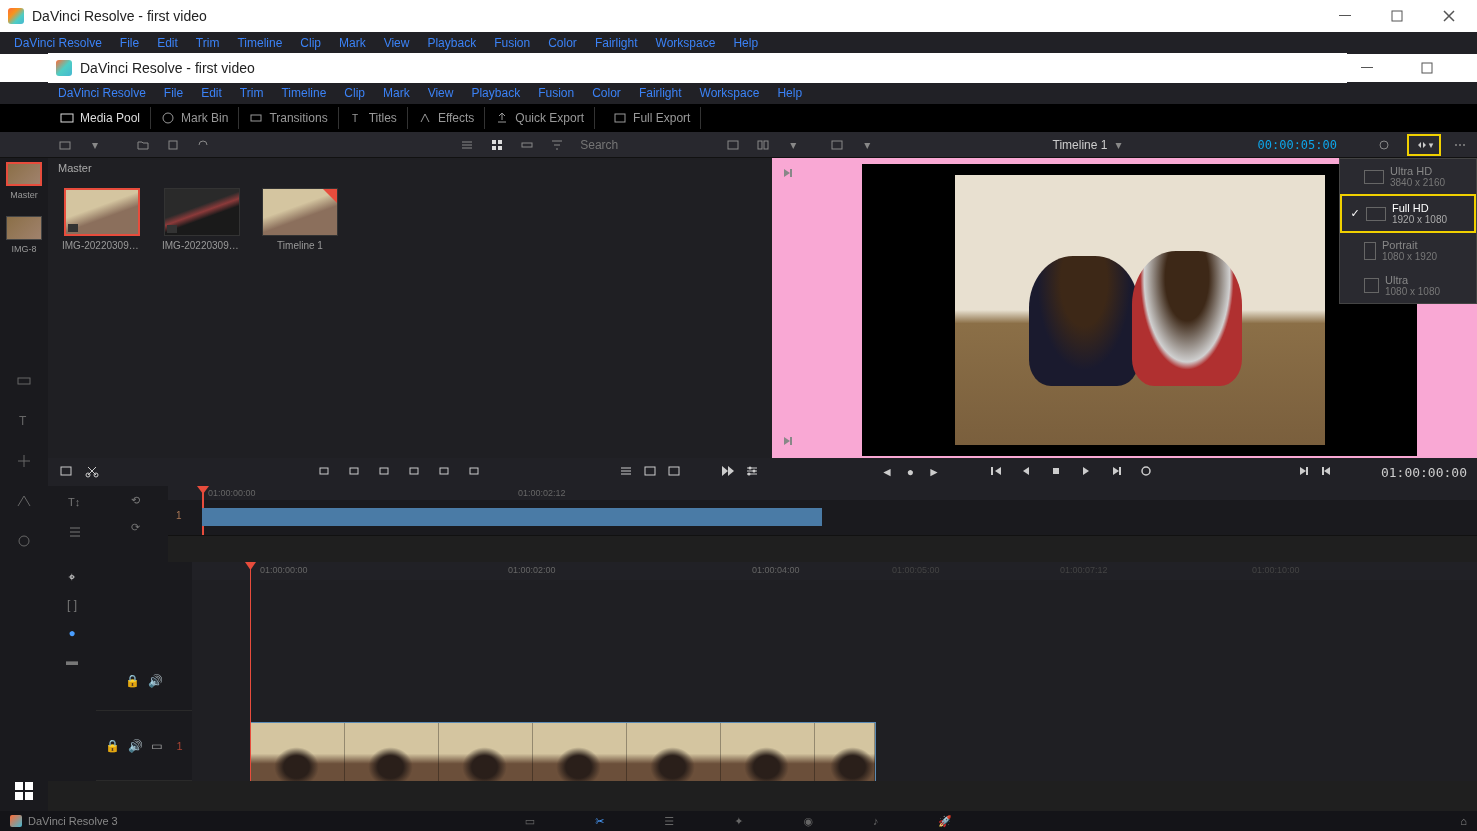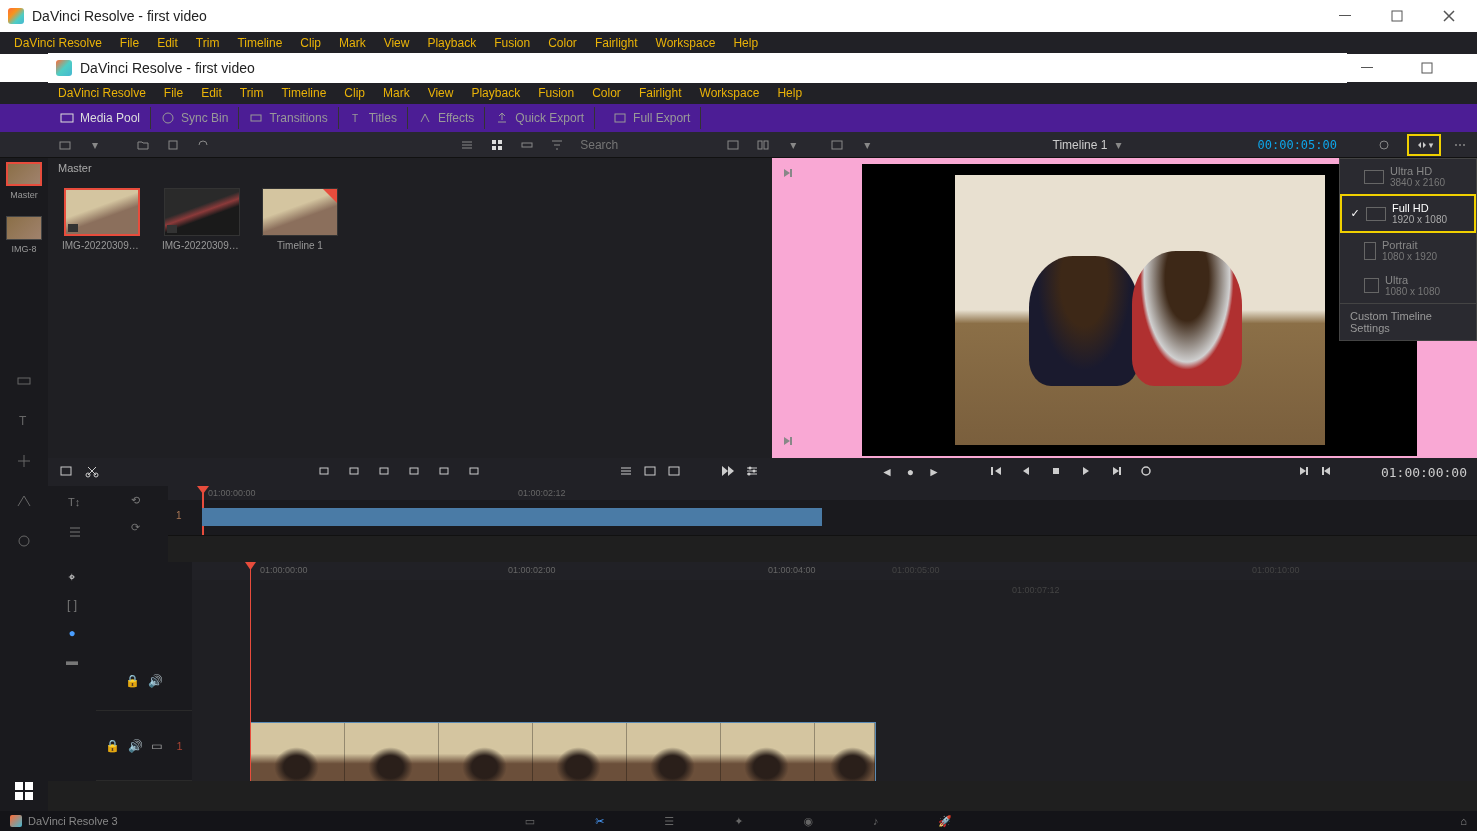--- a/index.html
+++ b/index.html
@@ -7,34 +7,34 @@
 
 
 .titlebar { background: #fff; color: #333; height: 32px; display: flex; align-items: center; padding: 0 8px; }
 .titlebar .icon { width: 16px; height: 16px; background: linear-gradient(135deg, #ff6b35, #f7931e, #4ecdc4, #45b7d1); border-radius: 3px; margin-right: 8px; }
 .titlebar .title { flex: 1; font-size: 14px; color: #222; }
 .win-controls { display: flex; gap: 12px; align-items: center; }
 .win-btn { width: 40px; height: 28px; display: flex; align-items: center; justify-content: center; cursor: pointer; color: #555; }
 .win-btn svg { width: 12px; height: 12px; }
 
 
-.menubar { background: #212126; height: 22px; display: flex; align-items: center; padding: 0 6px; gap: 2px; font-size: 12px; color: #eab308; }
+.menubar { background: #212126; height: 22px; display: flex; align-items: center; padding: 0 6px; gap: 2px; font-size: 12px; color: #3b82f6; }
 .menubar span { padding: 3px 8px; cursor: pointer; }
 
 
 .white-strip { background: #fff; height: 28px; width: 100%; display: flex; align-items: center; justify-content: flex-end; padding-right: 30px; }
 .white-strip .win-controls { display: flex; gap: 20px; }
 
 
 .inner-titlebar { background: #fff; height: 30px; display: flex; align-items: center; padding: 0 8px; margin-left: 48px;}
 .inner-titlebar .icon { width: 16px; height: 16px; background: linear-gradient(135deg, #ff6b35, #4ecdc4, #45b7d1); border-radius: 3px; margin-right: 8px; }
 .inner-titlebar .title { font-size: 14px; color: #222; }
 
 
-.toolrow { background: #4c1d95; height: 28px; display: flex; align-items: center; padding: 0 6px; font-size: 12px; color: #999; }
+.toolrow { background: #000000; height: 28px; display: flex; align-items: center; padding: 0 6px; font-size: 12px; color: #999; }
 .toolrow .tool-item { display: flex; align-items: center; gap: 6px; padding: 4px 10px; cursor: pointer; border-right: 1px solid #333; }
 .toolrow .tool-item.active { color: #ddd; }
 .toolrow .spacer { flex: 1; text-align: center; color: #ccc; }
 .toolrow .right-tools { display: flex; align-items: flex-end; gap: 8px; }
 
 
 .iconstrip { background: #28282e; height: 26px; display: flex; align-items: center; padding: 0 6px; gap: 8px; border-bottom: 1px solid #111; }
 .iconstrip .icon-btn { width: 22px; height: 18px; display: flex; align-items: center; justify-content: center; cursor: pointer; color: #888; }
 .iconstrip input { background: transparent; border: none; color: #999; font-size: 12px; outline: none; padding: 2px 4px; }
 
@@ -213,21 +213,21 @@
   <div class="tool-item active">
     <svg width="14" height="14" viewBox="0 0 14 14">
         <rect x="1" y="3" width="12" height="8" fill="none" stroke="currentColor"></rect>
       </svg>
     <span>Media Pool</span>
   </div>
   <div class="tool-item">
     <svg width="14" height="14" viewBox="0 0 14 14">
         <circle cx="7" cy="7" r="5" fill="none" stroke="currentColor"></circle>
       </svg>
-    <span>Sync Bin</span>
+    <span>Mark Bin</span>
   </div>
   <div class="tool-item">
     <svg width="14" height="14" viewBox="0 0 14 14">
         <rect x="2" y="4" width="10" height="6" fill="none" stroke="currentColor"></rect>
       </svg>
     <span>Transitions</span>
   </div>
   <div class="tool-item">
     <svg width="14" height="14" viewBox="0 0 14 14">
         <text x="3" y="11" font-size="10">T</text>
@@ -450,21 +450,20 @@
               </span>
           </div>
           <div class="res-item">
             <span class="check"></span>
             <span class="res-icon" style="width:15px; height:15px;"></span>
             <span class="res-text">
                 <div class="t1">Ultra</div>
                 <div class="t2">1080 x 1080</div>
               </span>
           </div>
-          <div class="res-footer">Custom Timeline Settings</div>
         </div>
       </div>
     </div>
 
     <div class="transport">
       <div class="left-tools">
         <span class="play-btn"><svg width="16" height="16" viewBox="0 0 16 16">
               <rect x="3" y="4" width="10" height="8" fill="none" stroke="currentColor"></rect>
             </svg></span>
         <span class="play-btn"><svg width="16" height="16" viewBox="0 0 16 16">
@@ -601,23 +600,23 @@
           <span>🔒</span>
           <span>🔊</span>
           <span>▭</span>
           <span class="num">1</span>
         </div>
       </div>
       <div class="track-area">
         <div class="big-ruler">
           <span class="tick" style="left:68px;">01:00:00:00</span>
           <span class="tick" style="left:316px;">01:00:02:00</span>
-          <span class="tick" style="left:576px;">01:00:04:00</span>
+          <span class="tick" style="left:560px;">01:00:04:00</span>
           <span class="tick" style="left:700px; color:#444;">01:00:05:00</span>
-          <span class="tick" style="left:820px; color:#444;margin-top:20px;">01:00:07:12</span>
+          <span class="tick" style="left:868px; color:#444;">01:00:07:12</span>
           <span class="tick" style="left:1060px; color:#444;">01:00:10:00</span>
         </div>
         <div class="big-playhead"></div>
         <div class="video-track">
           <div class="clip-thumb"></div>
           <div class="clip-thumb"></div>
           <div class="clip-thumb"></div>
           <div class="clip-thumb"></div>
           <div class="clip-thumb"></div>
           <div class="clip-thumb"></div>

